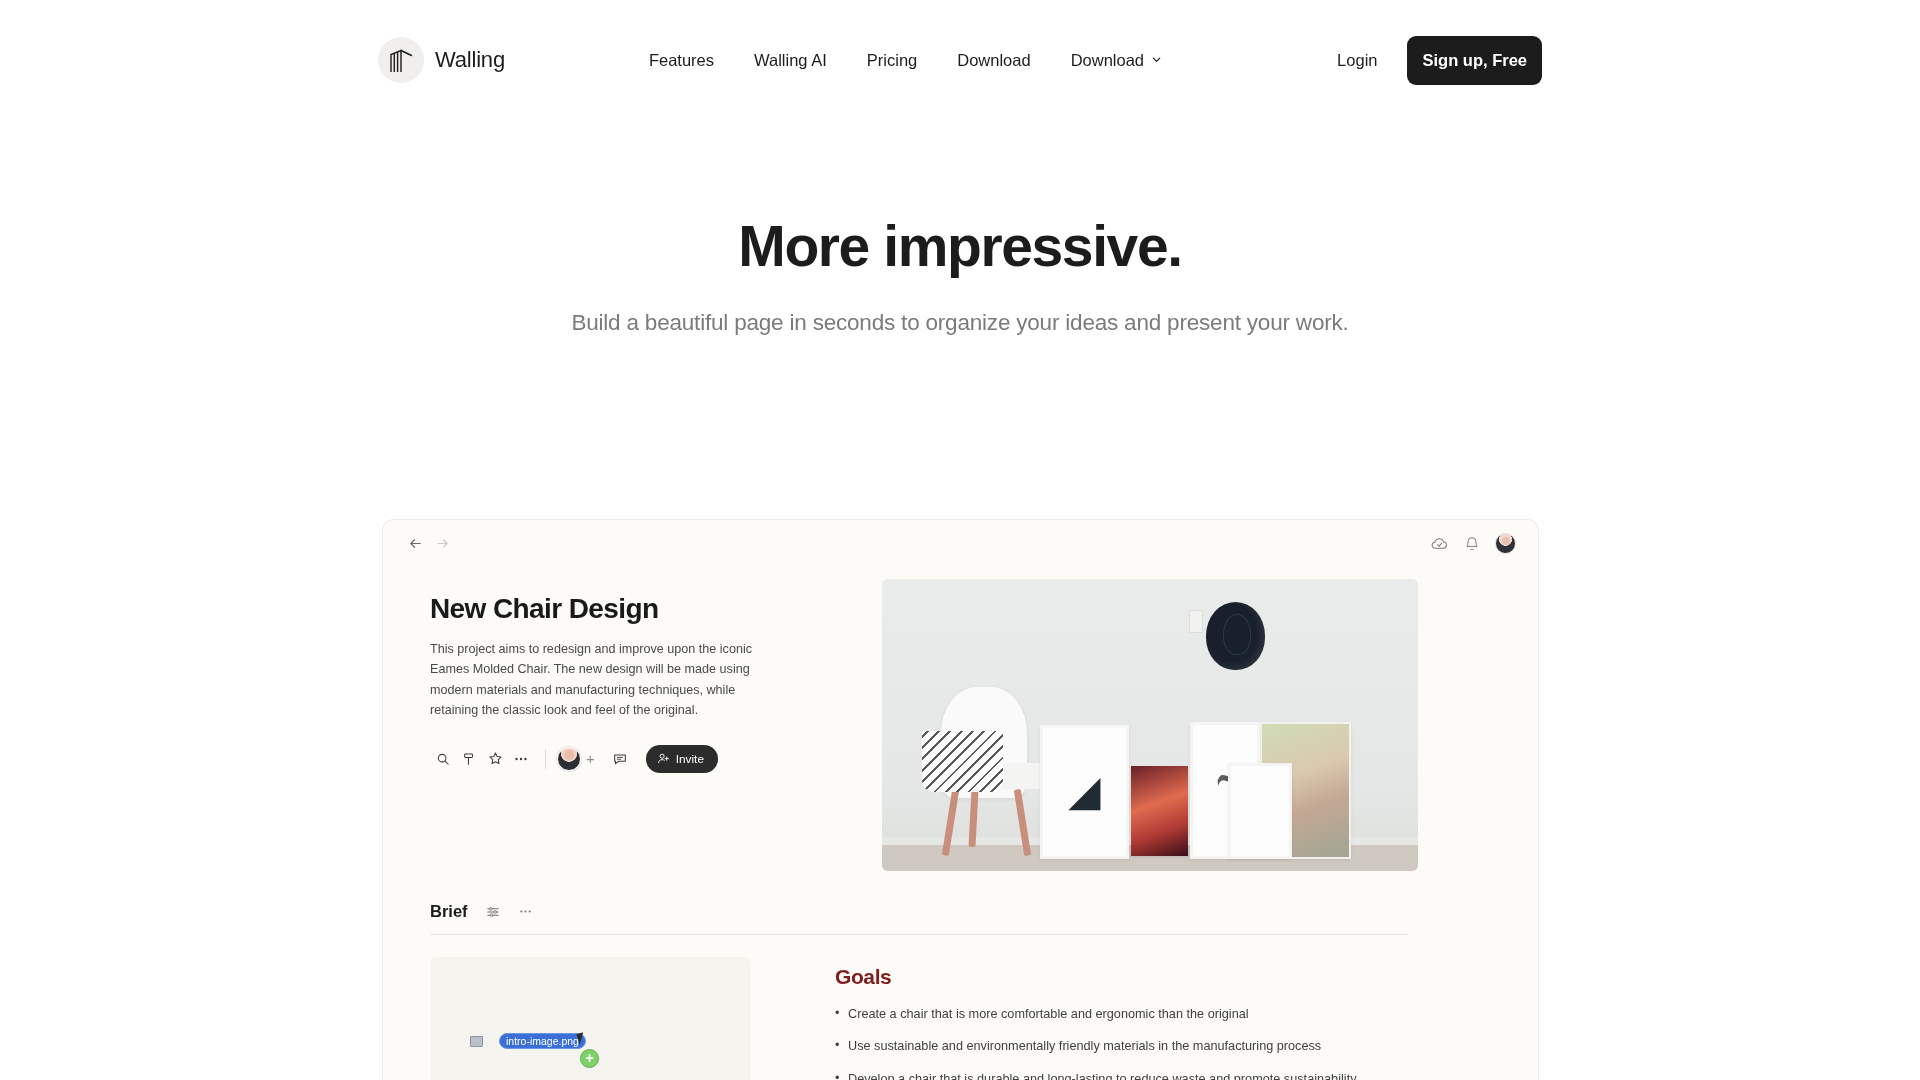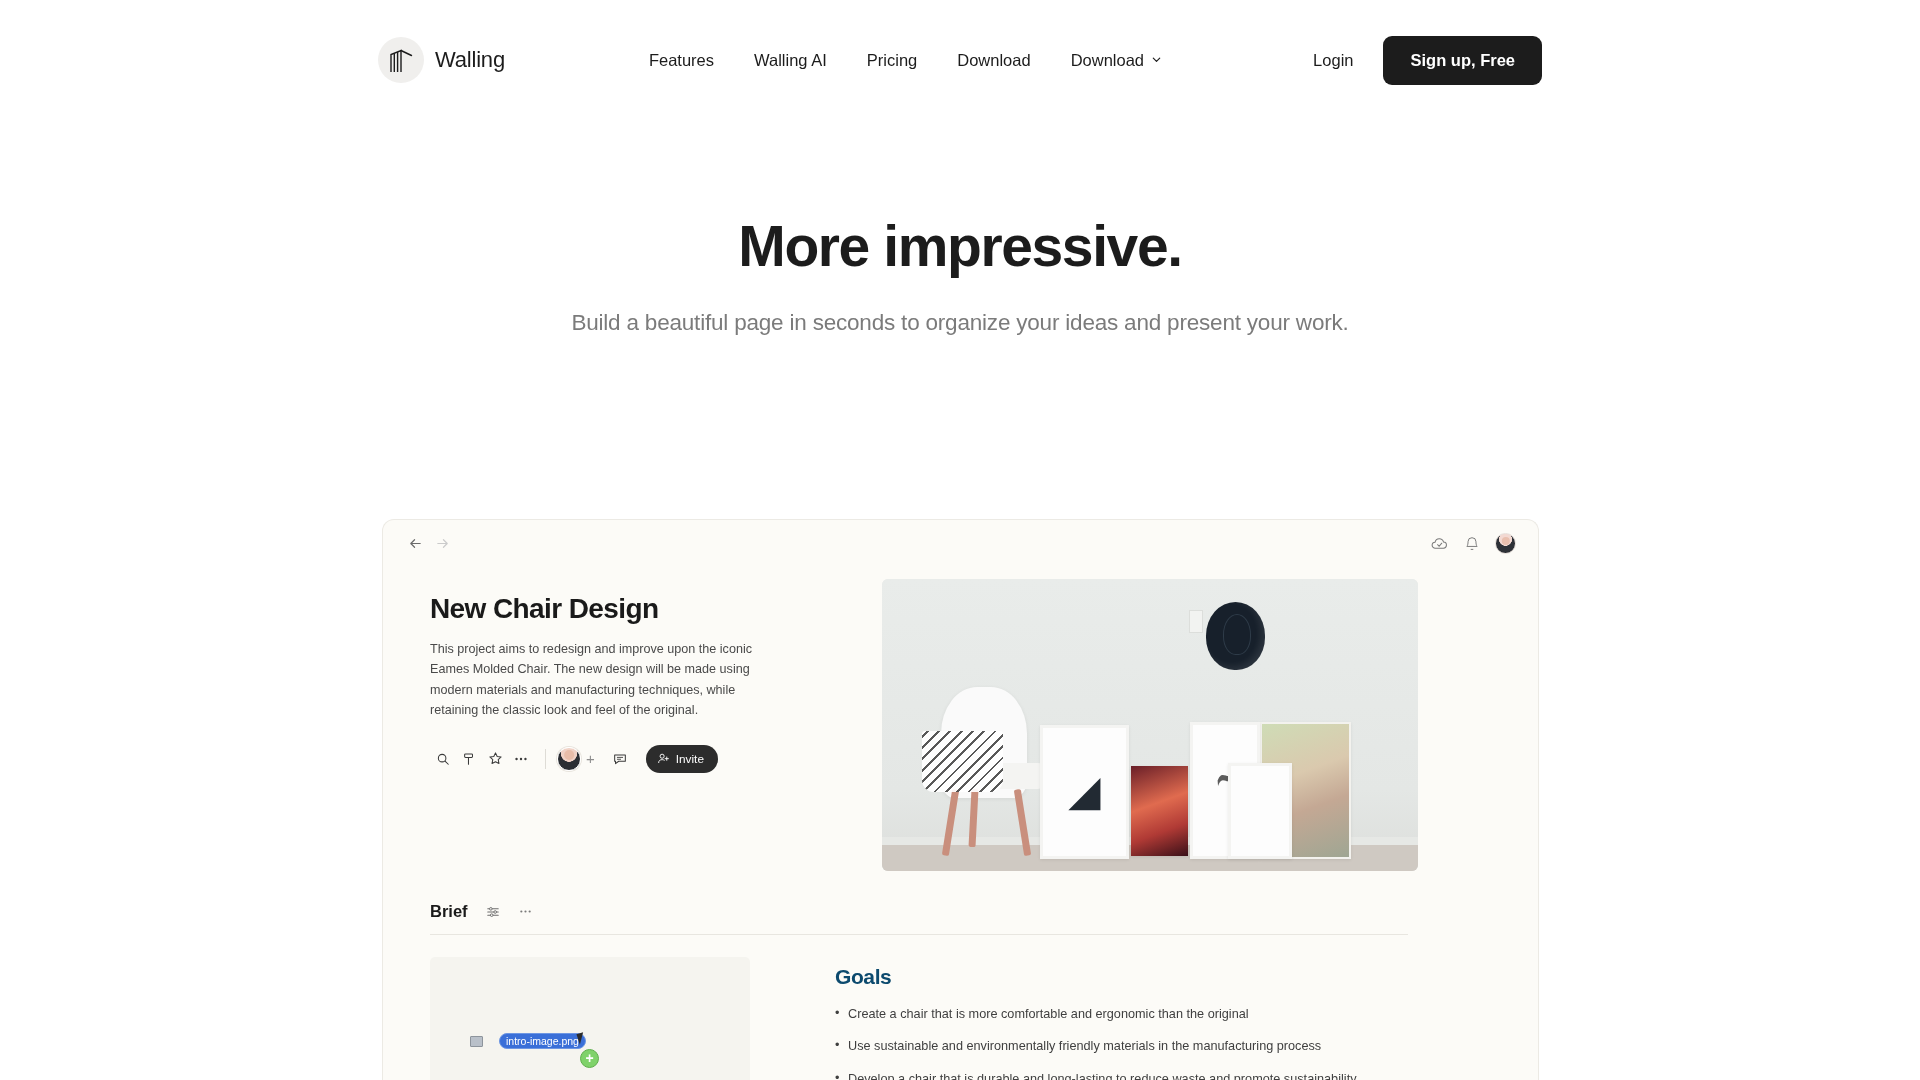--- a/index.html
+++ b/index.html
@@ -34,21 +34,21 @@
     font-size: 16.5px; color: #1c1c1c; cursor: pointer;
     padding: 10px 20px; white-space: nowrap;
     display: flex; align-items: center; gap: 7px;
   }
   .chev { display: inline-block; width: 11px; height: 11px; position: relative; top: -1px; }
 
   .nav-right { display: flex; align-items: center; margin-left: auto; gap: 8px; }
   .login-link { font-size: 16.5px; color: #1c1c1c; padding: 10px 22px; cursor: pointer; }
   .signup-btn {
     background: #1c1c1c; color: #fff; font-size: 16.5px; font-weight: 700;
-    padding: 15px 27px; border-radius: 9px; border: none; cursor: pointer;
+    padding: 15px 15px; border-radius: 9px; border: none; cursor: pointer;
     font-family: "Liberation Sans", sans-serif; white-space: nowrap;
   }
 
   
   .hero { position: absolute; top: 150px; left: 0; width: 1920px; text-align: center; }
   .hero h1 {
     font-size: 57px; line-height: 1.13; color: #1c1c1c;
     font-weight: 700; letter-spacing: -1.4px;
   }
   .hero-sub {
@@ -211,21 +211,21 @@
     border-left: 7px solid #2b2b2b; border-bottom: 11px solid transparent;
     transform: rotate(-18deg);
   }
   .cursor-plus {
     position: absolute; left: 150px; top: 92px; width: 19px; height: 19px;
     border-radius: 50%; background: #7fd26a; border: 1px solid #5faf4c;
     color: #fff; font-size: 14px; line-height: 17px; text-align: center; font-weight: 700;
   }
 
   .goals { margin-left: 85px; padding-top: 8px; }
-  .goals-title { font-size: 21px; font-weight: 700; color: #0c4a6e; letter-spacing: -0.4px; }
+  .goals-title { font-size: 21px; font-weight: 700; color: #7f1d1d; letter-spacing: -0.4px; }
   .goals-list { margin-top: 16px; list-style: none; }
   .goals-list li {
     font-size: 12.7px; color: #3f3f3f; line-height: 1.45;
     margin-bottom: 14px; position: relative; padding-left: 13px;
   }
   .goals-list li::before {
     content: "•"; position: absolute; left: 0; top: -1px; color: #3f3f3f;
   }
   .ico-svg { display: block; }
 </style>

